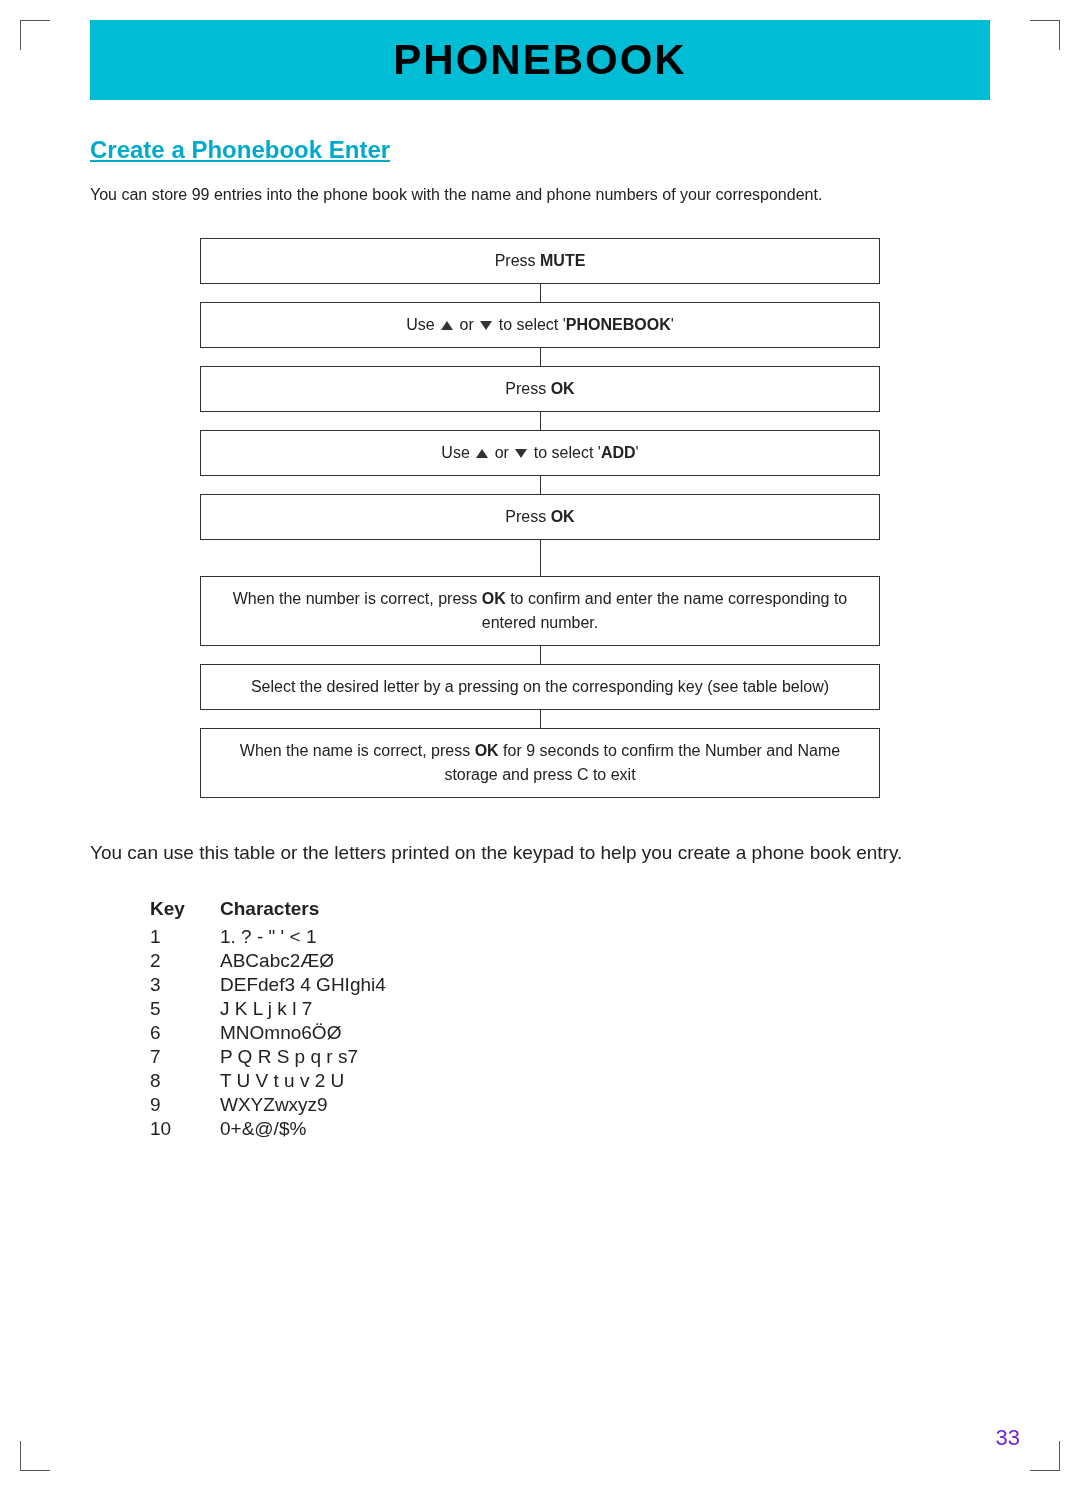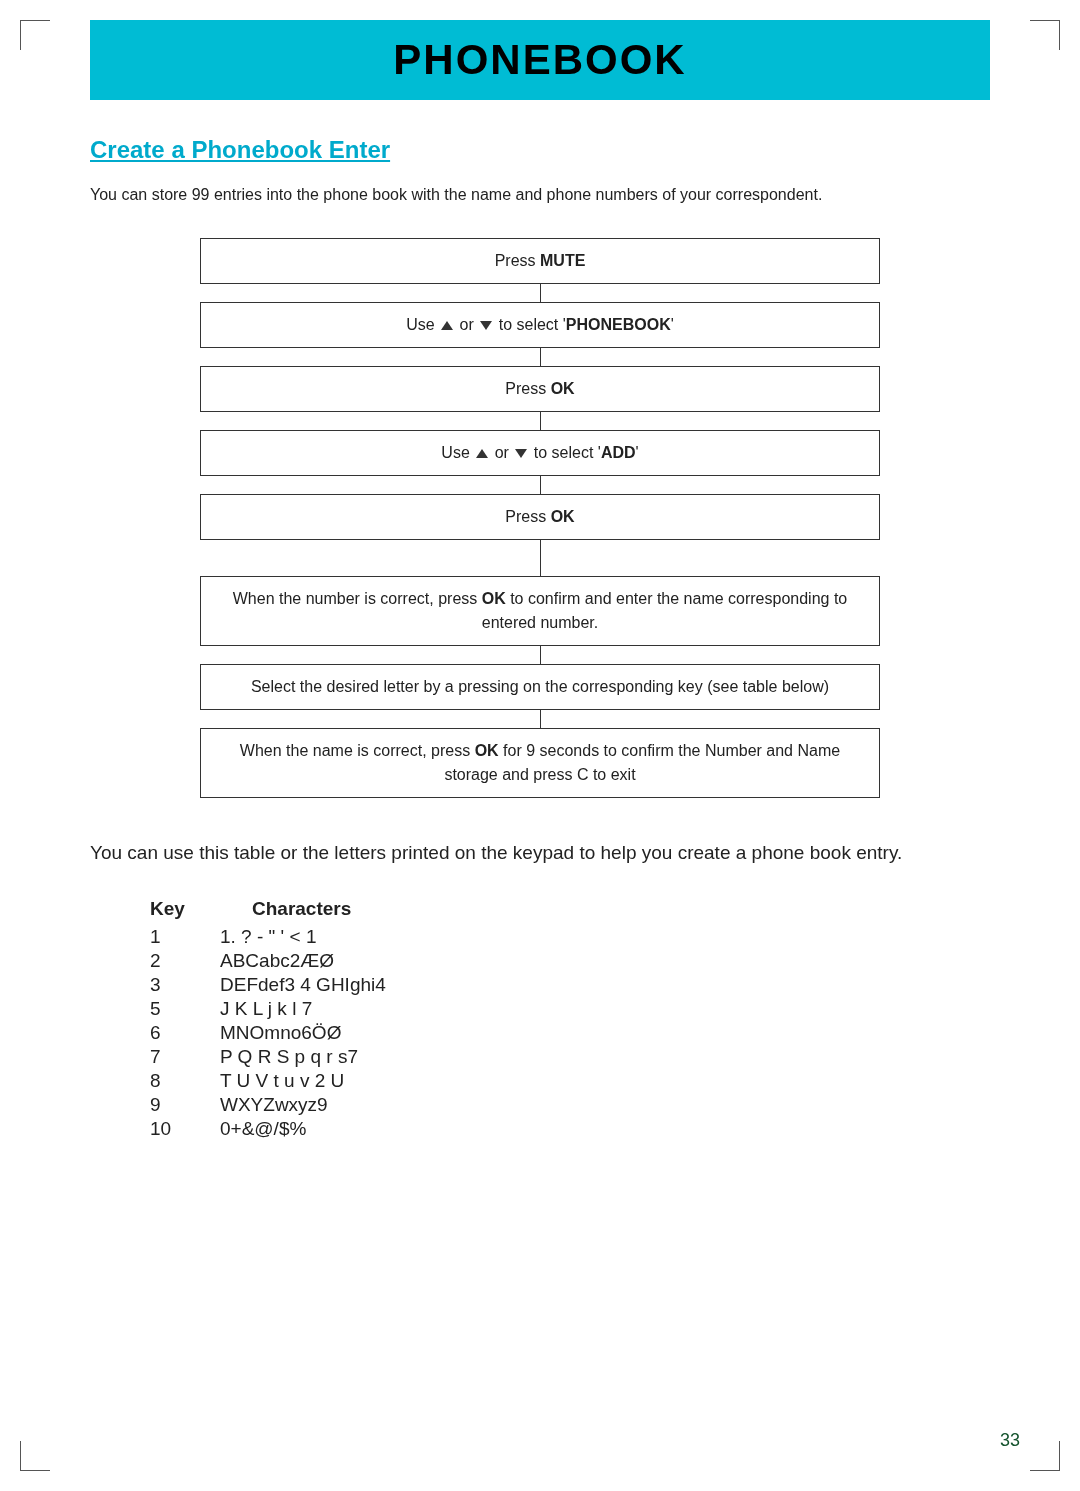--- a/index.html
+++ b/index.html
@@ -125,21 +125,20 @@
     .key-table {
       margin-left: 60px;
       margin-top: 10px;
     }
 
     .key-table-header {
       display: flex;
       font-size: 19px;
       font-weight: bold;
       margin-bottom: 6px;
-      gap: 32px;
     }
 
     .key-table-header .col-key {
       width: 70px;
     }
 
     .key-table-header .col-chars {
       flex: 1;
     }
 
@@ -154,22 +153,22 @@
     }
 
     .key-table-row .col-chars {
       flex: 1;
     }
 
     .page-number {
       position: absolute;
       bottom: 40px;
       right: 60px;
-      font-size: 18px;
-      color: #14532d;
+      font-size: 22px;
+      color: #6d28d9;
     }
 
     .triangle-up {
       display: inline-block;
       width: 0;
       height: 0;
       border-left: 6px solid transparent;
       border-right: 6px solid transparent;
       border-bottom: 9px solid #333;
       margin: 0 2px;

